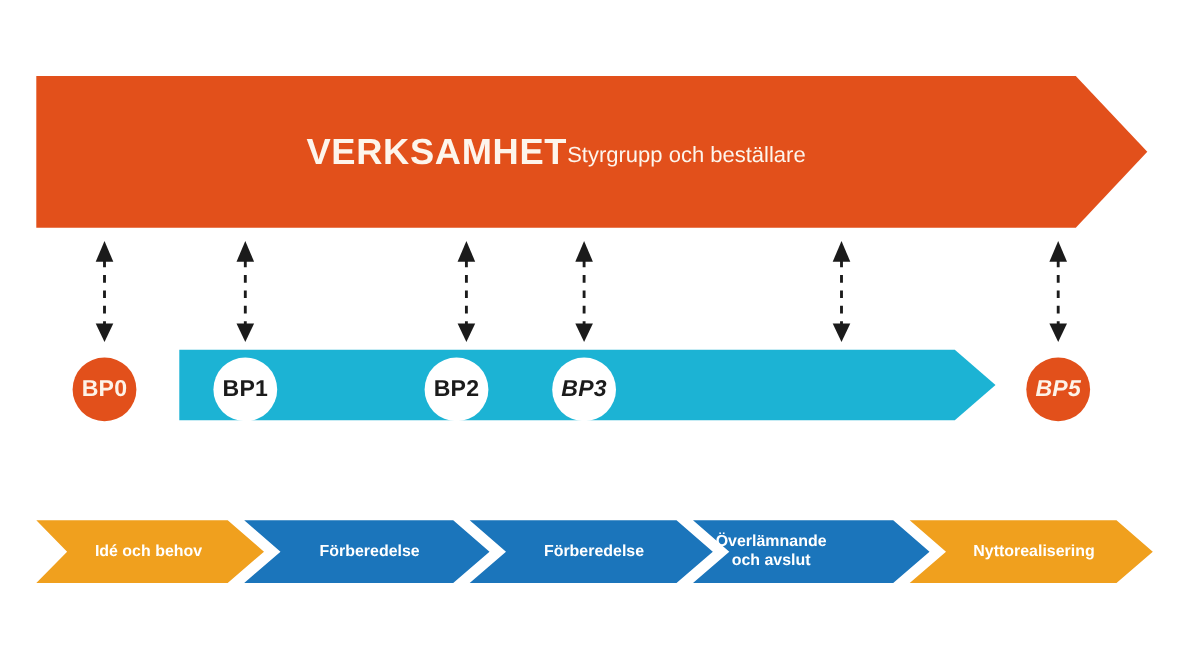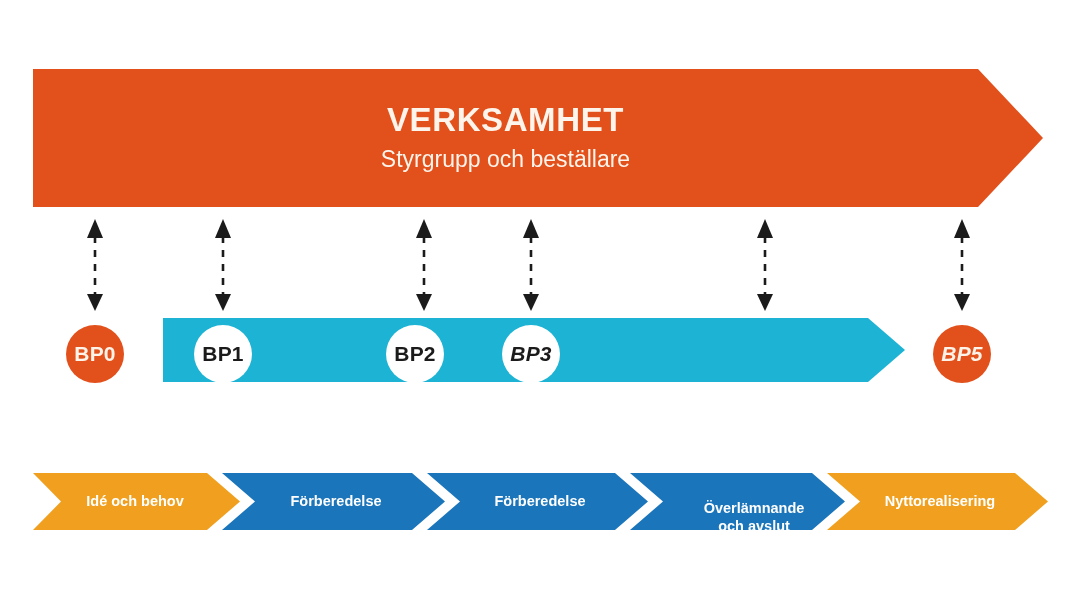--- a/index.html
+++ b/index.html
@@ -30,34 +30,33 @@
   }
 
   
   .banner-text-block {
     position: absolute;
     left: 33px;
     top: 69px;
     width: 945px;
     height: 138px;
     display: flex;
-    flex-direction: column;
     align-items: center;
     justify-content: center;
     pointer-events: none;
   }
   .banner-title {
     font-size: 33px;
     font-weight: bold;
     color: #fdf5ec;
     letter-spacing: 0.6px;
     line-height: 1.1;
   }
   .banner-subtitle {
-    font-size: 23px;
+    font-size: 20px;
     font-weight: normal;
     color: #fdf5ec;
     line-height: 1.25;
     margin-top: 6px;
   }
 
   
   .bp-node {
     position: absolute;
     width: 58px;
@@ -182,21 +181,21 @@
 
   <div class="phase-label" style="left:60px; width:150px;">
     <span>Idé och behov</span>
   </div>
   <div class="phase-label" style="left:258px; width:156px;">
     <span>Förberedelse</span>
   </div>
   <div class="phase-label" style="left:462px; width:156px;">
     <span>Förberedelse</span>
   </div>
-  <div class="phase-label" style="left:680px; width:148px; white-space:pre-line;margin-top:16px;">
+  <div class="phase-label" style="left:627px; width:148px; white-space:pre-line;">
     <span>Överlämnande
 och avslut</span>
   </div>
   <div class="phase-label" style="left:862px; width:156px;">
     <span>Nyttorealisering</span>
   </div>
 
 </div>
 
 </body></html>

